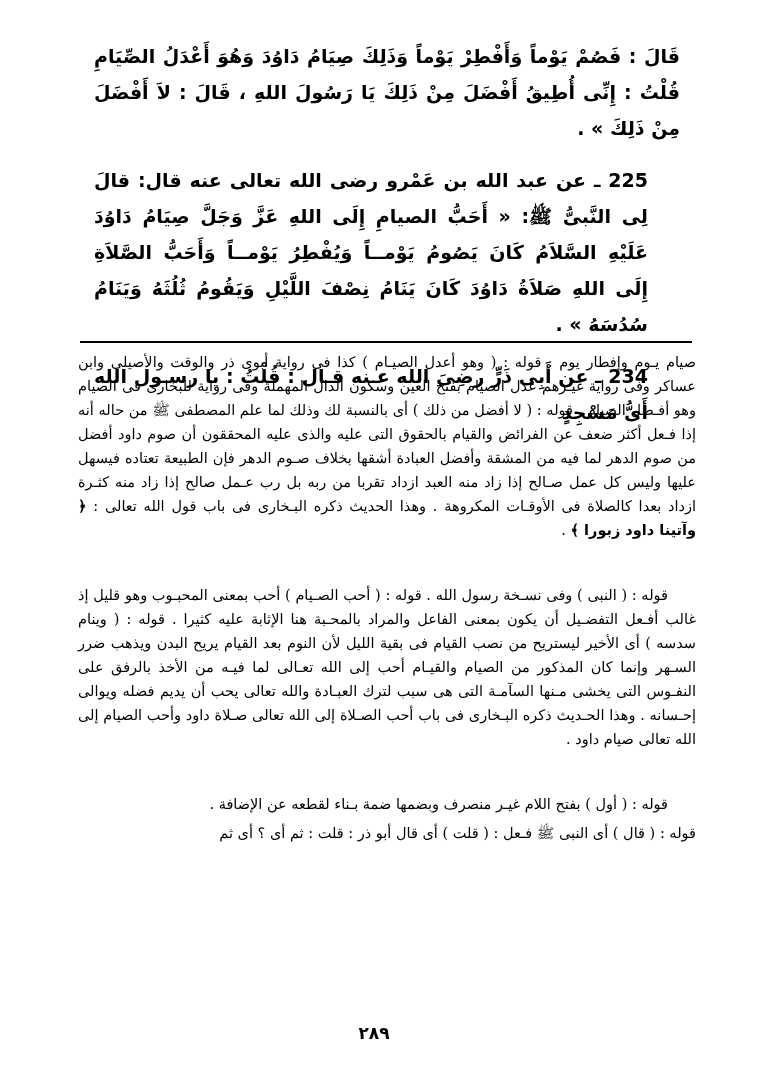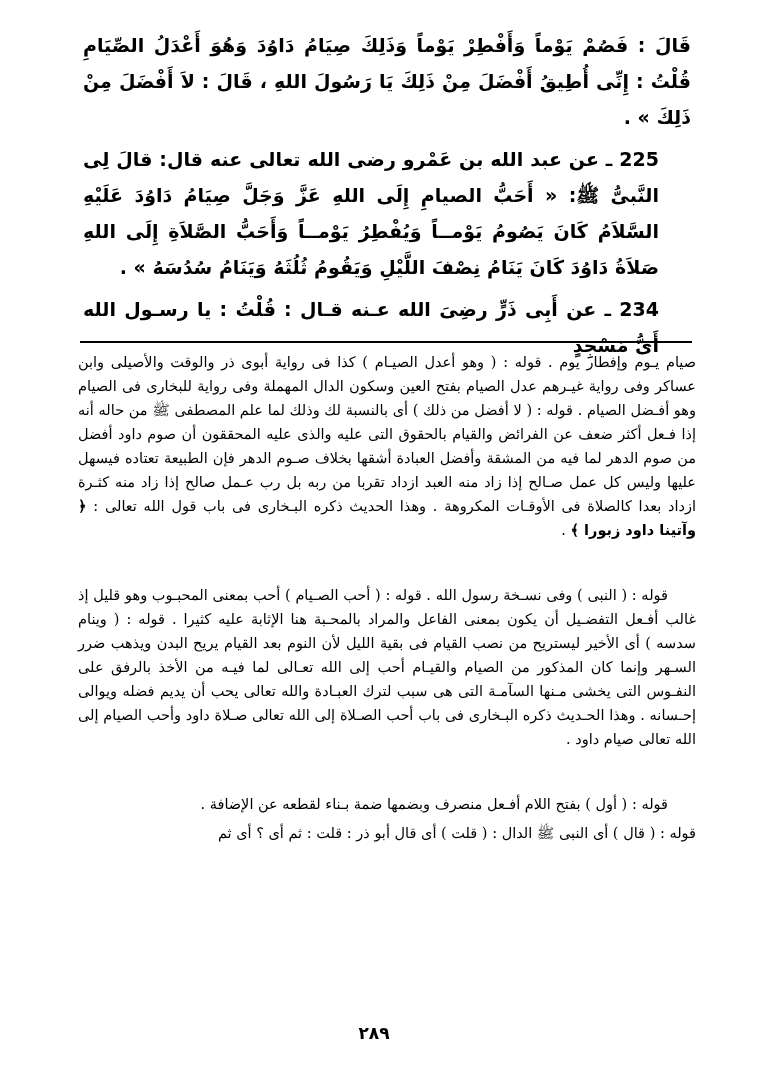--- a/index.html
+++ b/index.html
@@ -25,21 +25,21 @@
     .matn {
       font-family: "DejaVu Sans", sans-serif;
       font-weight: bold;
       font-size: 19px;
       line-height: 36px;
       text-align: justify;
       text-align-last: right;
       margin: 0;
     }
     .matn p {
-      margin: 5px;
+      margin: 16px;
     }
     .matn .block {
       margin-bottom: 6px;
     }
     .matn .indent {
       padding-right: 32px;
     }
     .hadith-num {
       font-weight: bold;
     }
@@ -105,17 +105,17 @@
       <span>ـ عن أَبِى ذَرٍّ رضِىَ الله عـنه قـال : قُلْتُ : يا رسـول الله أَىُّ مَسْجِدٍ</span>
     </p>
   </div>
 </div>
 
 <div class="separator"></div>
 
 <div class="sharh">
   <p class="cont"><span>صيام يـوم وإفطار يوم . قوله : ( وهو أعدل الصيـام ) كذا فى رواية أبوى ذر والوقت والأصيلى وابن عساكر وفى رواية غيـرهم عدل الصيام بفتح العين وسكون الدال المهملة وفى رواية للبخارى فى الصيام وهو أفـضل الصيام . قوله : ( لا أفضل من ذلك ) أى بالنسبة لك وذلك لما علم المصطفى ﷺ من حاله أنه إذا فـعل أكثر ضعف عن الفرائض والقيام بالحقوق التى عليه والذى عليه المحققون أن صوم داود أفضل من صوم الدهر لما فيه من المشقة وأفضل العبادة أشقها بخلاف صـوم الدهر فإن الطبيعة تعتاده فيسهل عليها وليس كل عمل صـالح إذا زاد منه العبد ازداد تقربا من ربه بل رب عـمل صالح إذا زاد منه كثـرة ازداد بعدا كالصلاة فى الأوقـات المكروهة . وهذا الحديث ذكره البـخارى فى باب قول الله تعالى :</span> <span class="quran">﴿ وآتينا داود زبورا ﴾</span><span> .</span></p>
   <p class="ind">قوله : ( النبى ) وفى نسـخة رسول الله . قوله : ( أحب الصـيام ) أحب بمعنى المحبـوب وهو قليل إذ غالب أفـعل التفضـيل أن يكون بمعنى الفاعل والمراد بالمحـبة هنا الإثابة عليه كثيرا . قوله : ( وينام سدسه ) أى الأخير ليستريح من نصب القيام فى بقية الليل لأن النوم بعد القيام يريح البدن ويذهب ضرر السـهر وإنما كان المذكور من الصيام والقيـام أحب إلى الله تعـالى لما فيـه من الأخذ بالرفق على النفـوس التى يخشى مـنها السآمـة التى هى سبب لترك العبـادة والله تعالى يحب أن يديم فضله ويوالى إحـسانه . وهذا الحـديث ذكره البـخارى فى باب أحب الصـلاة إلى الله تعالى صـلاة داود وأحب الصيام إلى الله تعالى صيام داود .</p>
-  <p class="ind">قوله : ( أول ) بفتح اللام أفـعل منصرف وبضمها ضمة بـناء لقطعه عن الإضافة .</p>
-  <p class="cont">قوله : ( قال ) أى النبى ﷺ الدال : ( قلت ) أى قال أبو ذر : قلت : ثم أى ؟ أى ثم</p>
+  <p class="ind">قوله : ( أول ) بفتح اللام غيـر منصرف وبضمها ضمة بـناء لقطعه عن الإضافة .</p>
+  <p class="cont">قوله : ( قال ) أى النبى ﷺ فـعل : ( قلت ) أى قال أبو ذر : قلت : ثم أى ؟ أى ثم</p>
 </div>
 
 <div class="page-number">٢٨٩</div>
 
 </body></html>

